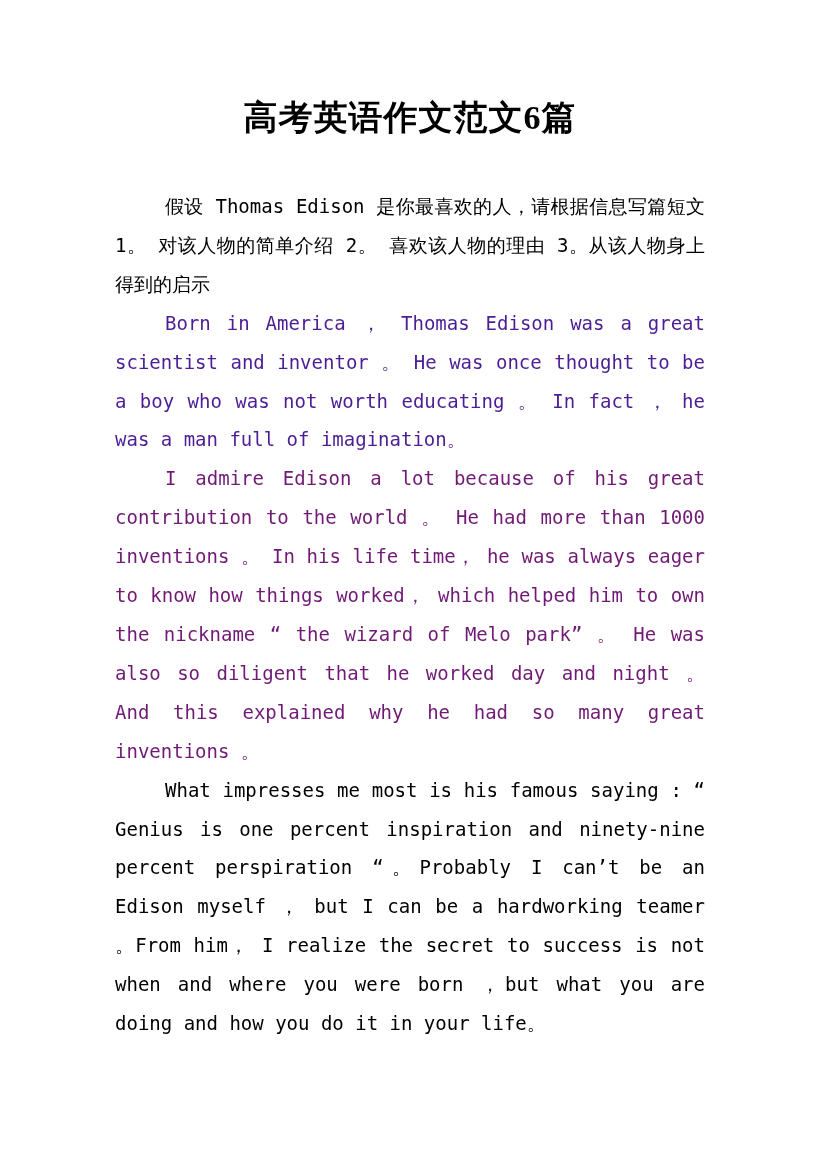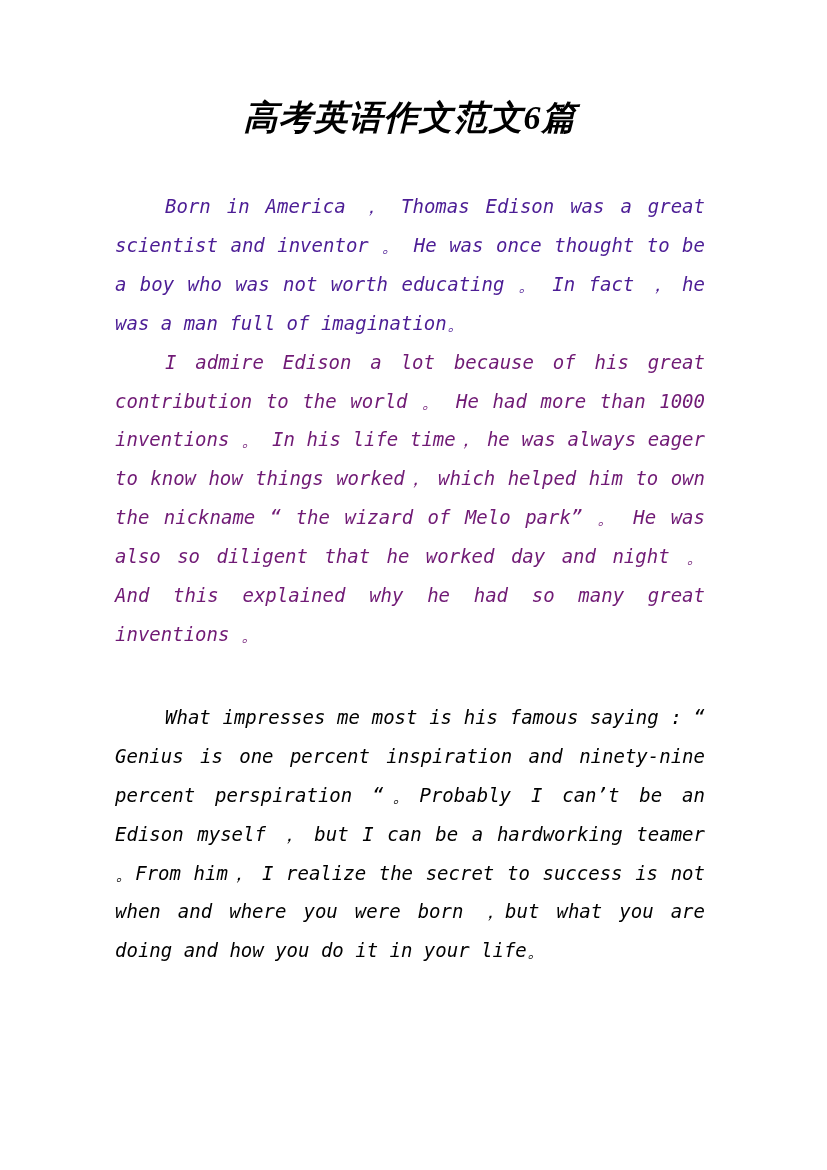--- a/index.html
+++ b/index.html
@@ -6,21 +6,20 @@
   html, body {
     width: 827px;
     font-family: "DejaVu Sans Mono", "Liberation Mono", monospace;
   }
   .page {
     position: relative;
     width: 827px;
     height: 1170px;
     overflow: hidden;
     background: #ffffff;
-    font-style: italic;
   }
   .doc {
     position: absolute;
     left: 115px;
     top: 0;
     width: 590px;
   }
   .doc-title {
     margin-top: 95px;
     text-align: center;
@@ -44,18 +43,19 @@
     word-break: break-word;
   }
 </style>
 </head>
 <body>
 
 <div class="page" style="background: rgb(255, 255, 255);">
   <div class="doc">
     <h1 class="doc-title">高考英语作文范文6篇</h1>
     <div class="paragraphs">
+        <p style="color: rgb(0, 0, 0);">假设 Thomas Edison 是你最喜欢的人，请根据信息写篇短文 1。 对该人物的简单介绍 2。 喜欢该人物的理由 3。从该人物身上得到的启示</p>
         <p style="color: #4c1d95;">Born in America ， Thomas Edison was a great scientist and inventor 。 He was once thought to be a boy who was not worth educating 。 In fact ， he was a man full of imagination。</p>
         <p style="color: #701a75;">I admire Edison a lot because of his great contribution to the world 。 He had more than 1000 inventions 。 In his life time， he was always eager to know how things worked， which helped him to own the nickname “ the wizard of Melo park” 。 He was also so diligent that he worked day and night 。 And this explained why he had so many great inventions 。</p>
-        <p style="color: rgb(0, 0, 0); margin-top: 44px;">What impresses me most is his famous saying : “ Genius is one percent inspiration and ninety-nine percent perspiration “。Probably I can’t be an Edison myself ， but I can be a hardworking teamer 。From him， I realize the secret to success is not when and where you were born ，but what you are doing and how you do it in your life。</p>
+        <p style="color: rgb(0, 0, 0);">What impresses me most is his famous saying : “ Genius is one percent inspiration and ninety-nine percent perspiration “。Probably I can’t be an Edison myself ， but I can be a hardworking teamer 。From him， I realize the secret to success is not when and where you were born ，but what you are doing and how you do it in your life。</p>
       </div>
   </div>
 </div>
 
 </body></html>

